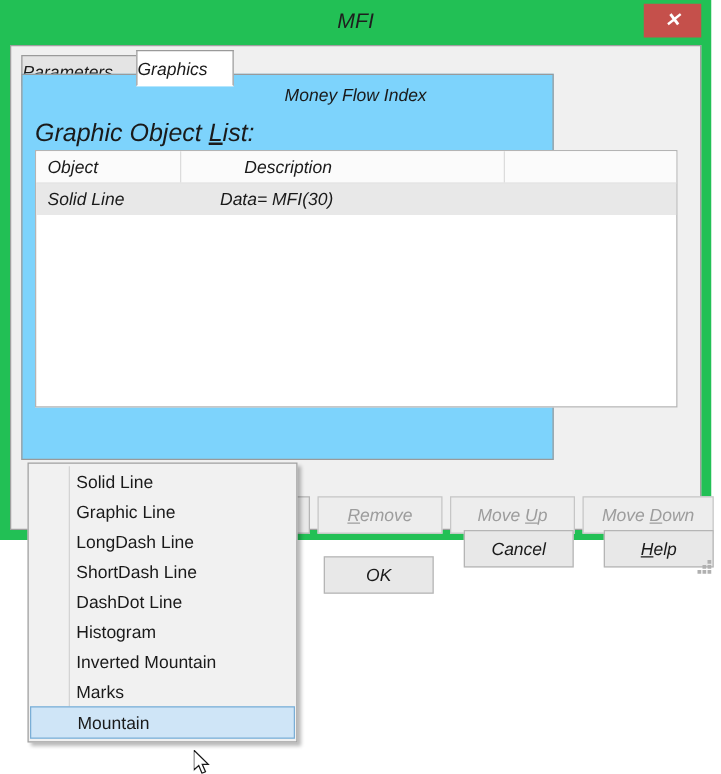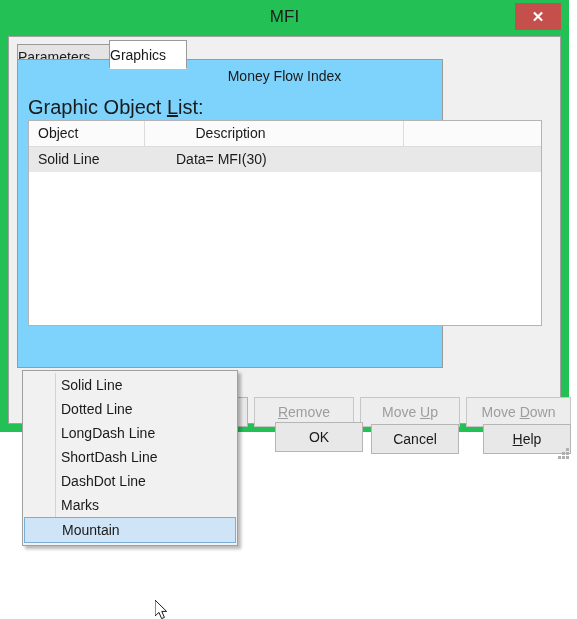--- a/index.html
+++ b/index.html
@@ -19,20 +19,21 @@
 
   
   #window-frame {
     position: absolute;
     left: 0;
     top: 0;
     width: 569px;
     height: 432px;
     background: #22c055;
     box-sizing: border-box;
+    font-style: italic;
   }
 
   #title-bar {
     position: absolute;
     left: 0;
     top: 0;
     width: 569px;
     height: 36px;
   }
   #title-text {
@@ -218,21 +219,21 @@
     pointer-events: none;
   }
 
   #btn-add      { left: 24px;  top: 337px; width: 100px; }
   #btn-modify   { left: 130px; top: 337px; width: 100px; }
   #btn-remove   { left: 236px; top: 337px; width: 100px; }
   #btn-moveup   { left: 342px; top: 337px; width: 100px; }
   #btn-movedown { left: 448px; top: 337px; width: 105px; }
 
   
-  #btn-ok     { left: 250px; top: 385px; width: 88px; margin-left: 16px; }
+  #btn-ok     { left: 250px; top: 408px; width: 88px; }
   #btn-cancel { left: 362px; top: 387px; width: 88px; }
   #btn-help   { left: 474px; top: 387px; width: 88px; }
 
   
   #resize-grip {
     position: absolute;
     left: 549px;
     top: 411px;
     width: 12px;
     height: 12px;
@@ -358,23 +359,25 @@
         <i style="left:4px; top:8px;"></i>
         <i style="left:8px; top:8px;"></i>
     </div>
 
   </div>
 </div>
 
 <div id="graphic-type-menu">
   <div id="menu-gutter-line"></div>
   <div class="menu-item">Solid Line</div>
-  <div class="menu-item">Dotted Line</div>
+  <div class="menu-item">Graphic Line</div>
   <div class="menu-item">LongDash Line</div>
   <div class="menu-item">ShortDash Line</div>
   <div class="menu-item">DashDot Line</div>
+  <div class="menu-item">Histogram</div>
+  <div class="menu-item">Inverted Mountain</div>
   <div class="menu-item">Marks</div>
   <div class="menu-item highlighted">Mountain</div>
 </div>
 
 <svg id="mouse-cursor" viewBox="0 0 16 22" xmlns="http://www.w3.org/2000/svg">
   <polygon points="0,0 0,16 4,12.4 6.6,18.6 9.4,17.4 6.8,11.4 11.6,11.4" fill="#ffffff" stroke="#1a1a1a" stroke-width="1"></polygon>
 </svg>
 
 </body></html>

